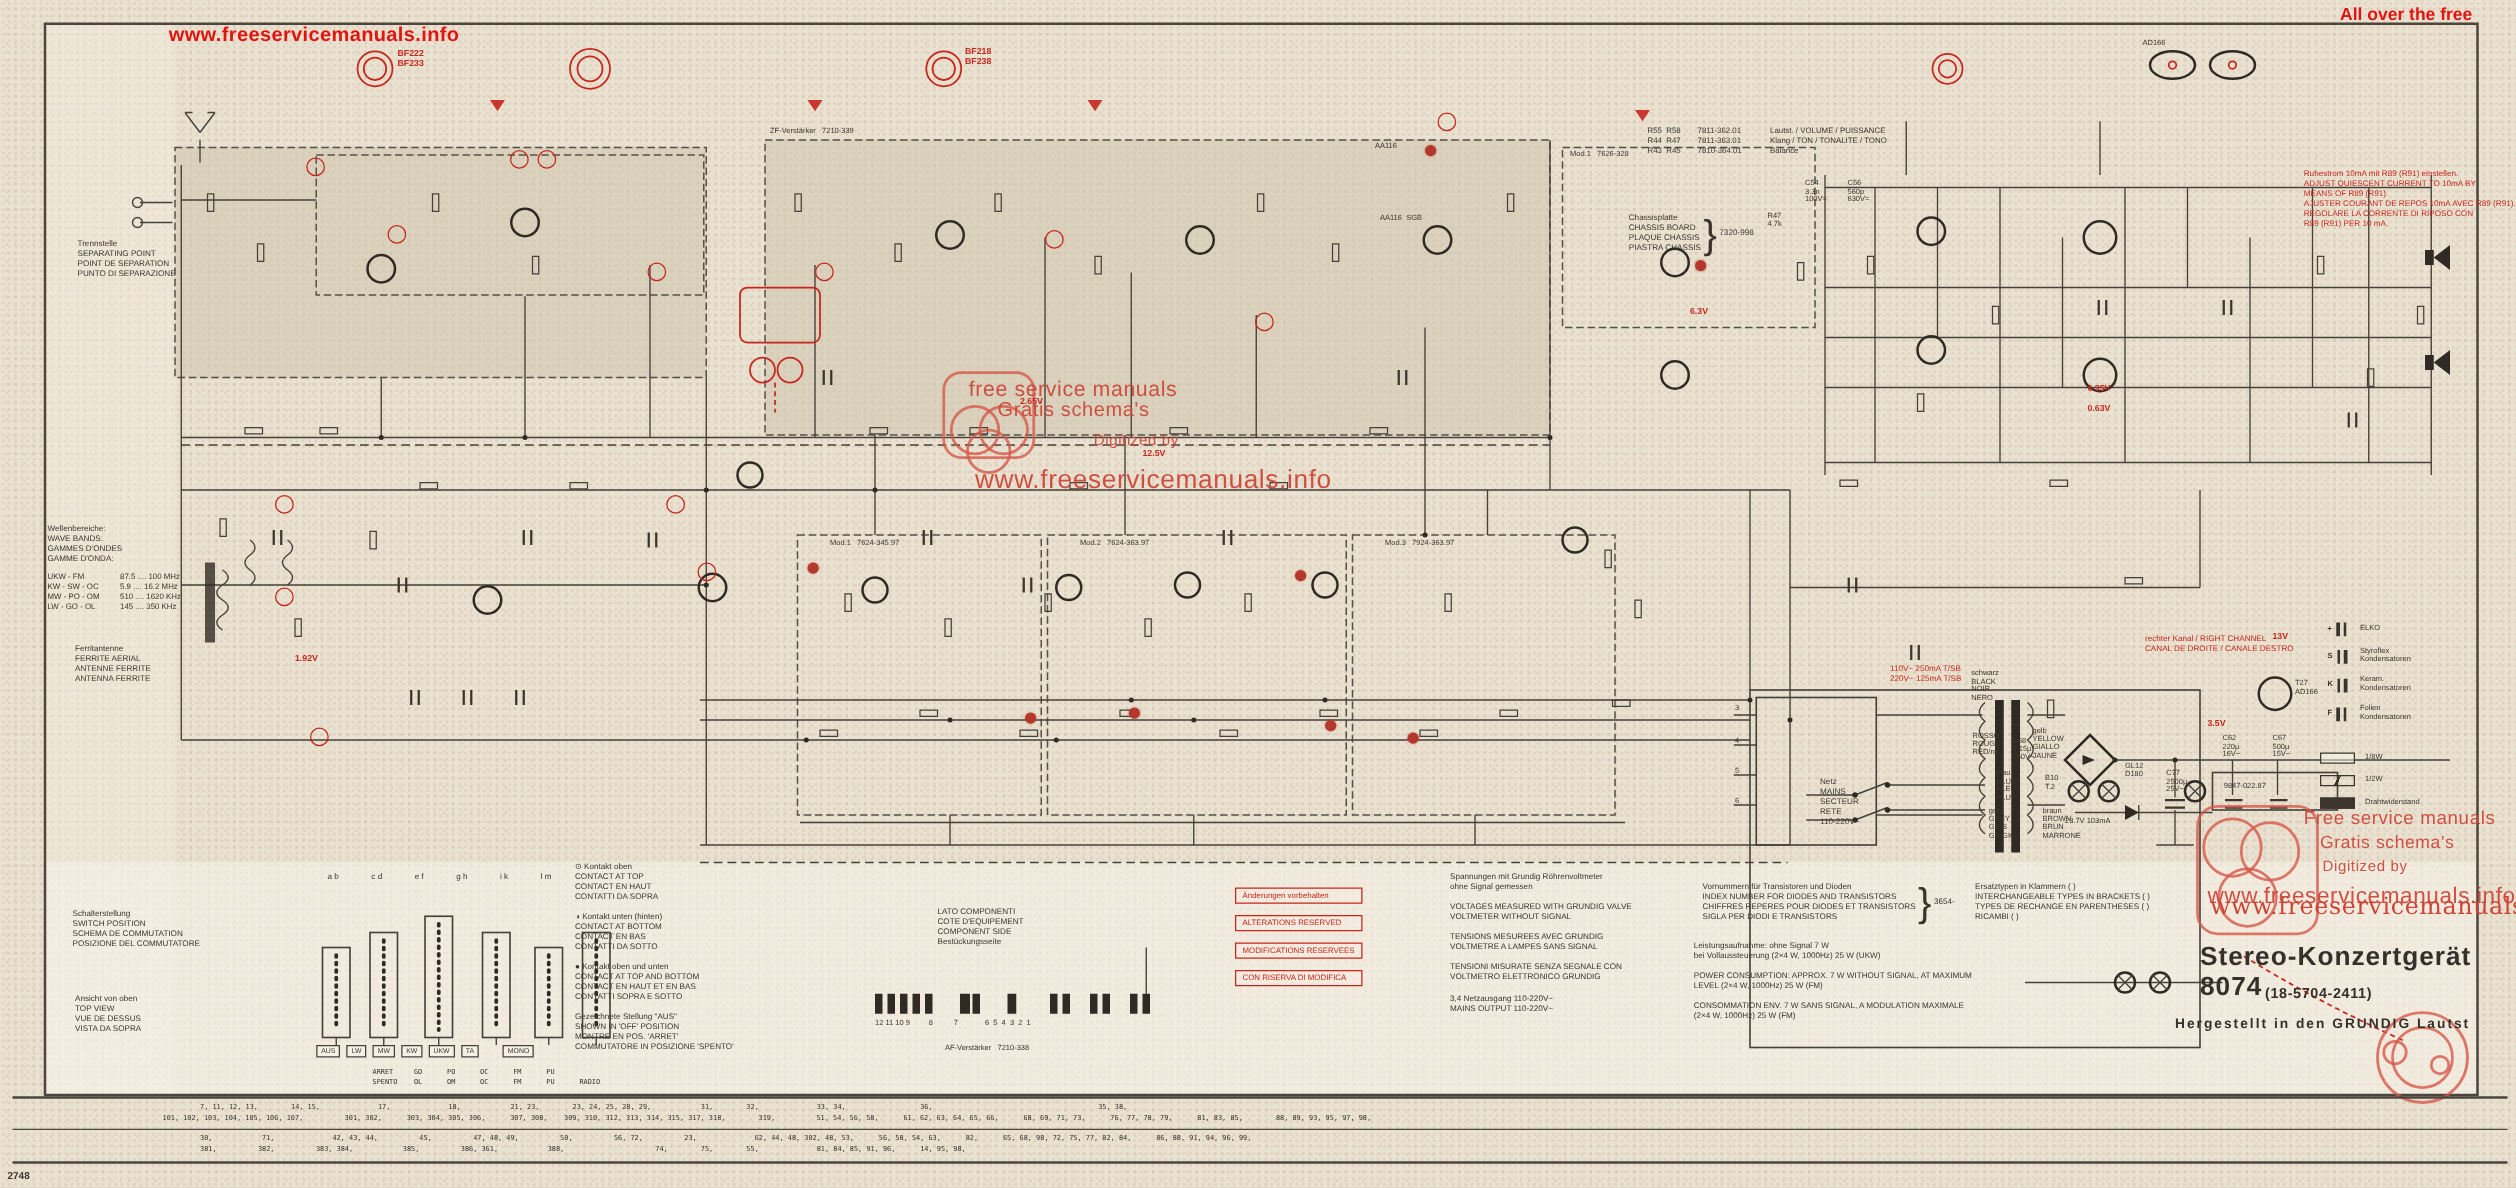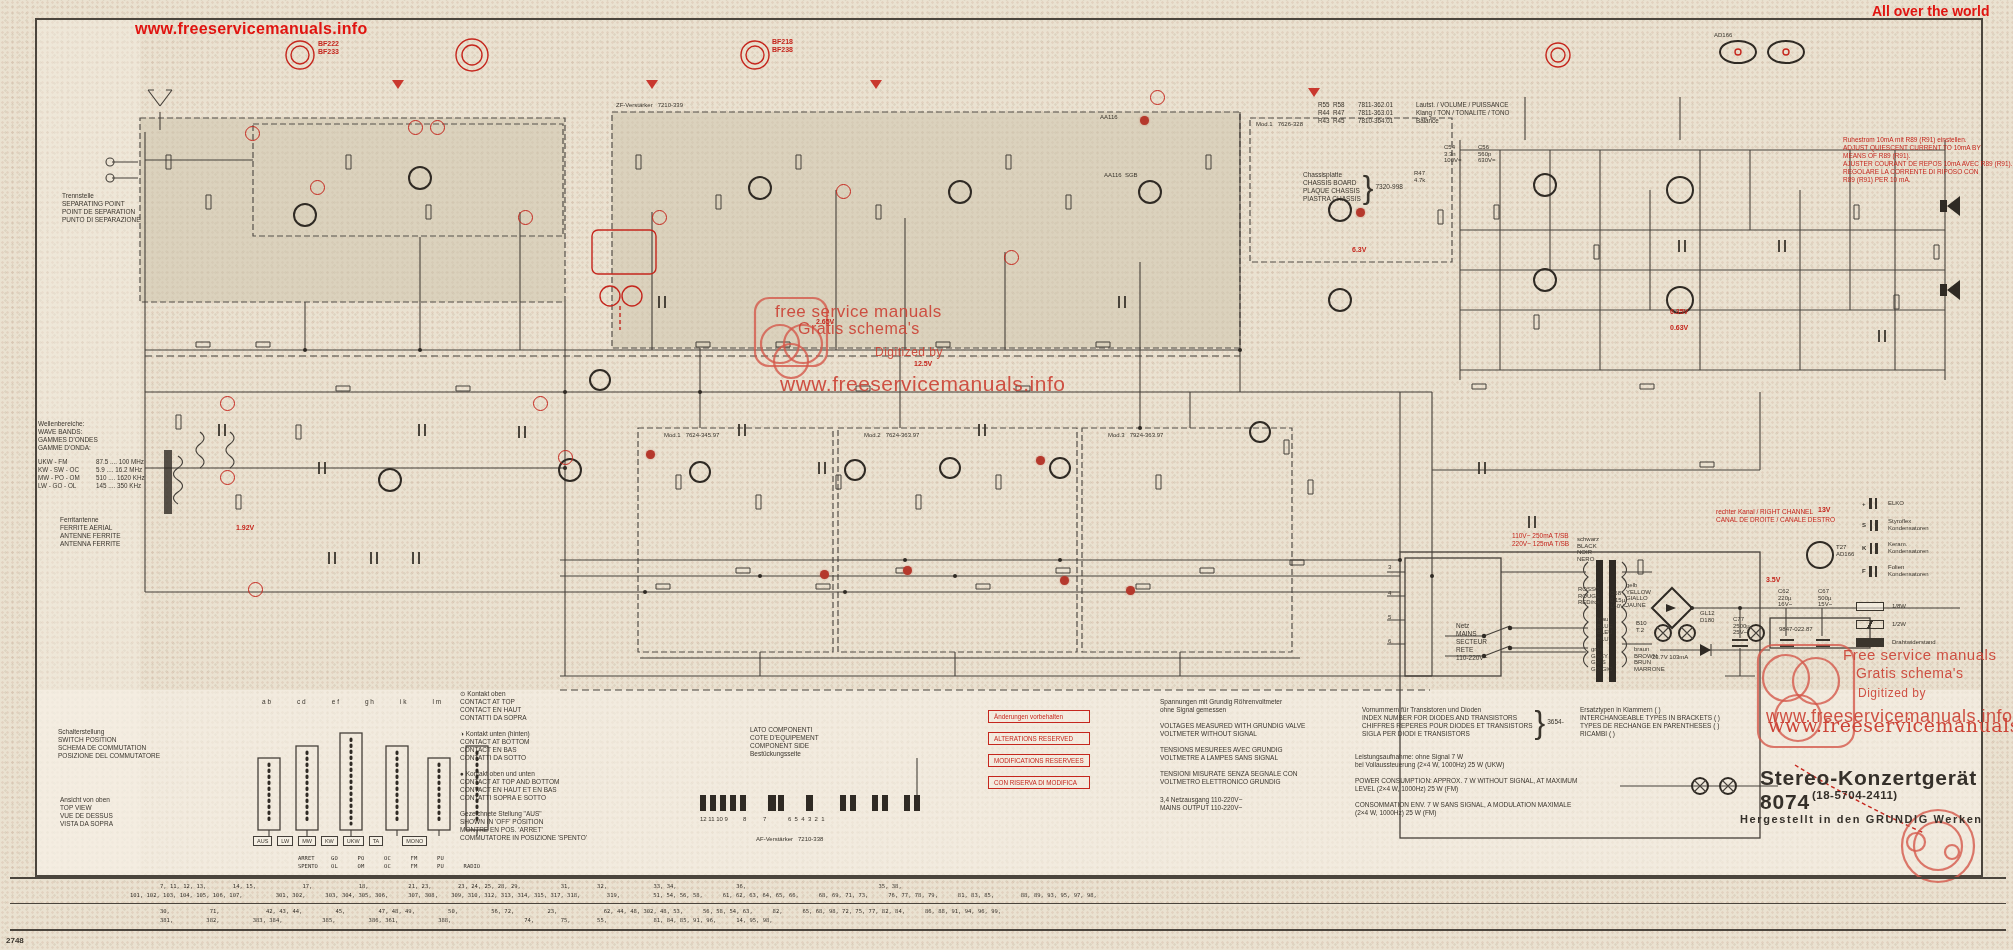--- a/index.html
+++ b/index.html
@@ -61,21 +61,21 @@
 </style>
 </head>
 <body>
 
 <div class="page">
 
   <div class="abs band-light" style="left:36px;top:690px;width:1947px;height:187px;"></div>
   <div class="abs band-light" style="left:36px;top:20px;width:104px;height:857px;opacity:.6;"></div>
 
   <div class="abs hdr" style="left:135px;top:20px;">www.freeservicemanuals.info</div>
-  <div class="abs hdr2" style="left:1872px;top:3px;">All over the world</div>
+  <div class="abs hdr2" style="left:1872px;top:3px;">All over the free</div>
   <div class="abs" style="left:6px;top:936px;font-size:8px;font-weight:bold;">2748</div>
 
   <div class="abs frame" style="left:35px;top:18px;width:1944px;height:855px;"></div>
 
   <svg class="abs" style="left:0;top:0;" width="2013" height="950" viewBox="0 0 2013 950">
     <g>
       <rect class="gb" x="140" y="118" width="425" height="184"></rect>
       <rect class="gbd" x="253" y="124" width="310" height="112"></rect>
       <rect class="gb" x="612" y="112" width="628" height="236"></rect>
       <rect class="gbd" x="1250" y="118" width="202" height="144"></rect>
@@ -411,23 +411,23 @@
         <span class="ressym slash"></span>
         <span class="caplabel">1/2W</span>
       </div>
       <div class="legend-row">
         <span class="ressym wire"></span>
         <span class="caplabel">Drahtwiderstand</span>
       </div>
     </div>
 
   <div class="abs title-wm" style="left:1768px;top:714px;">www.freeservicemanuals.info</div>
-  <div class="abs title-main" style="left:1760px;top:754px;margin-top:12px;">Stereo-Konzertgerät  8074</div>
+  <div class="abs title-main" style="left:1760px;top:754px;">Stereo-Konzertgerät  8074</div>
   <div class="abs title-pn" style="left:1812px;top:789px;">(18-5704-2411)</div>
-  <div class="abs title-mf" style="left:1740px;top:813px;">Hergestellt in den GRUNDIG Werken</div>
+  <div class="abs title-mf" style="left:1740px;top:813px;">Hergestellt in den GRUNDIG Lautst</div>
 
   <div class="abs strip" style="left:10px;top:877px;width:1996px;height:50px;">
     <div class="mid"></div>
     <div class="abs striprow" style="left:150px;top:4px;">7, 11, 12, 13,        14, 15,              17,              18,            21, 23,        23, 24, 25, 28, 29,            31,        32,              33, 34,                  36,                                        35, 38,</div>
     <div class="abs striprow" style="left:120px;top:13px;">101, 102, 103, 104, 105, 106, 107,          301, 302,      303, 304, 305, 306,      307, 308,    309, 310, 312, 313, 314, 315, 317, 318,        319,          51, 54, 56, 58,      61, 62, 63, 64, 65, 66,      68, 69, 71, 73,      76, 77, 78, 79,      81, 83, 85,        88, 89, 93, 95, 97, 98,</div>
     <div class="abs striprow" style="left:150px;top:29px;">30,            71,              42, 43, 44,          45,          47, 48, 49,          50,          56, 72,          23,              62, 44, 48, 302, 48, 53,      56, 58, 54, 63,      82,      65, 68, 98, 72, 75, 77, 82, 84,      86, 88, 91, 94, 96, 99,</div>
     <div class="abs striprow" style="left:150px;top:38px;">381,          382,          383, 384,            385,          386, 361,            388,                      74,        75,        55,              81, 84, 85, 91, 96,      14, 95, 98,</div>
   </div>
 
 <div class="abs vmark" style="left: 816px; top: 318px;">2.65V</div>

